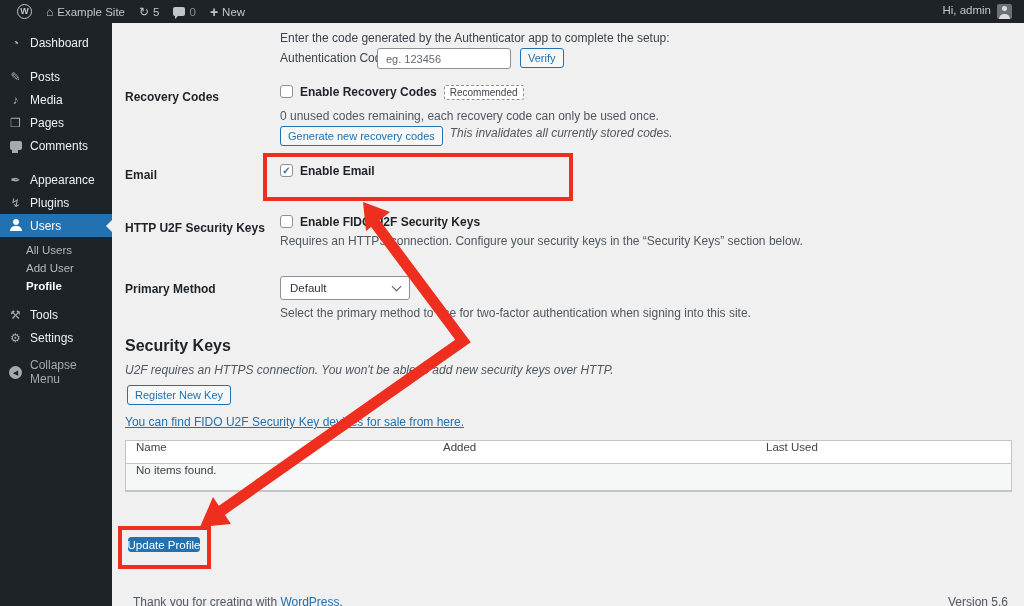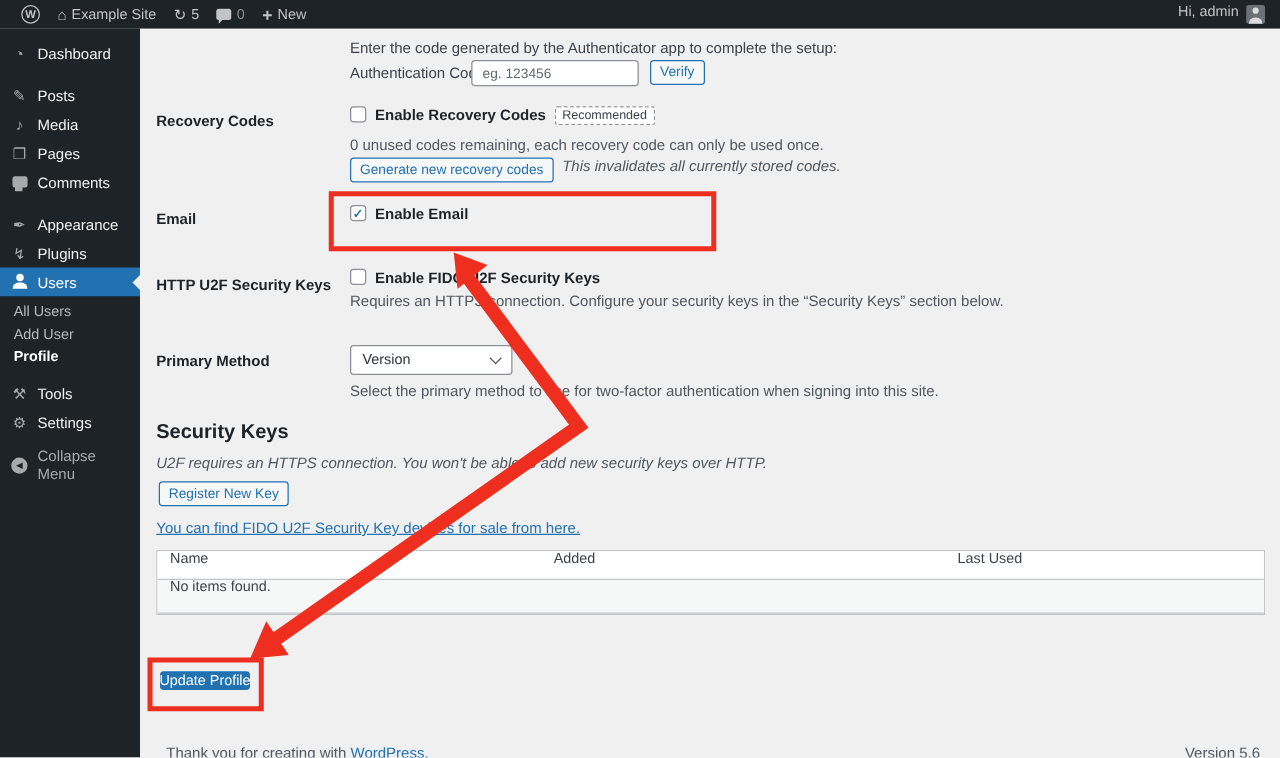--- a/index.html
+++ b/index.html
@@ -25,21 +25,21 @@
   
   #sidebar{position:absolute;left:0;top:23px;width:112px;bottom:0;background:#1d2327;
            font-size:12px;color:#f0f0f1;padding-top:8px;box-sizing:border-box}
   .menu-item{display:flex;align-items:center;gap:7px;padding:5px 8px;height:23px;box-sizing:border-box;cursor:pointer}
   .menu-icon{width:15px;flex:none;text-align:center;color:#a7aaad;font-size:12px;line-height:1}
   .gap{margin-top:11px}
   .active{background:#2271b1;color:#fff;position:relative}
   .active .menu-icon{color:#fff}
   .active::after{content:'';position:absolute;right:0;top:50%;margin-top:-6px;
                  border:6px solid transparent;border-right-color:#f0f0f1}
-  .submenu{padding:4px 0 8px 1px}
+  .submenu{padding:4px 0 8px 16px}
   .submenu-item{padding:3px 10px;color:#b4b9be;font-size:11.5px;cursor:pointer}
   .submenu-item.current{color:#fff;font-weight:bold}
   .person{width:14px;height:12px;position:relative;display:inline-block}
   .person::before{content:'';position:absolute;top:0;left:4px;width:6px;height:6px;border-radius:50%;background:#fff}
   .person::after{content:'';position:absolute;bottom:0;left:1px;width:12px;height:5px;border-radius:6px 6px 0 0;background:#fff}
   .collapse-circle{width:13px;height:13px;border-radius:50%;background:#a7aaad;color:#1d2327;
                    font-size:7px;line-height:13px;text-align:center;display:inline-block}
   #collapse-item{color:#a7aaad}
   
   #content{position:absolute;left:112px;top:23px;width:912px;height:583px;background:#f0f0f1;font-size:12px}
@@ -187,21 +187,21 @@
 
   <div class="abs rowlabel" style="left:13px;top:198px">HTTP U2F Security Keys</div>
   <div class="abs check-row" style="left:168px;top:192px">
     <span class="checkbox"></span>
     <span class="cb-label">Enable FIDO U2F Security Keys</span>
   </div>
   <div class="abs muted" style="left:168px;top:211px">Requires an HTTPS connection. Configure your security keys in the “Security Keys” section below.</div>
 
   <div class="abs rowlabel" style="left:13px;top:259px">Primary Method</div>
   <div class="abs select" style="left:168px;top:253px">
-    <span>Version</span>
+    <span>Default</span>
     <span class="chev"></span>
   </div>
   <div class="abs muted" style="left:168px;top:283px">Select the primary method to use for two-factor authentication when signing into this site.</div>
 
   <div class="abs heading" style="left:13px;top:314px">Security Keys</div>
   <div class="abs italic muted" style="left:13px;top:340px">U2F requires an HTTPS connection. You won't be able to add new security keys over HTTP.</div>
   <div class="abs btn" style="left:15px;top:362px">Register New Key</div>
   <div class="abs link" style="left:13px;top:392px">You can find FIDO U2F Security Key devices for sale from here.</div>
 
   <div class="sk-table">

